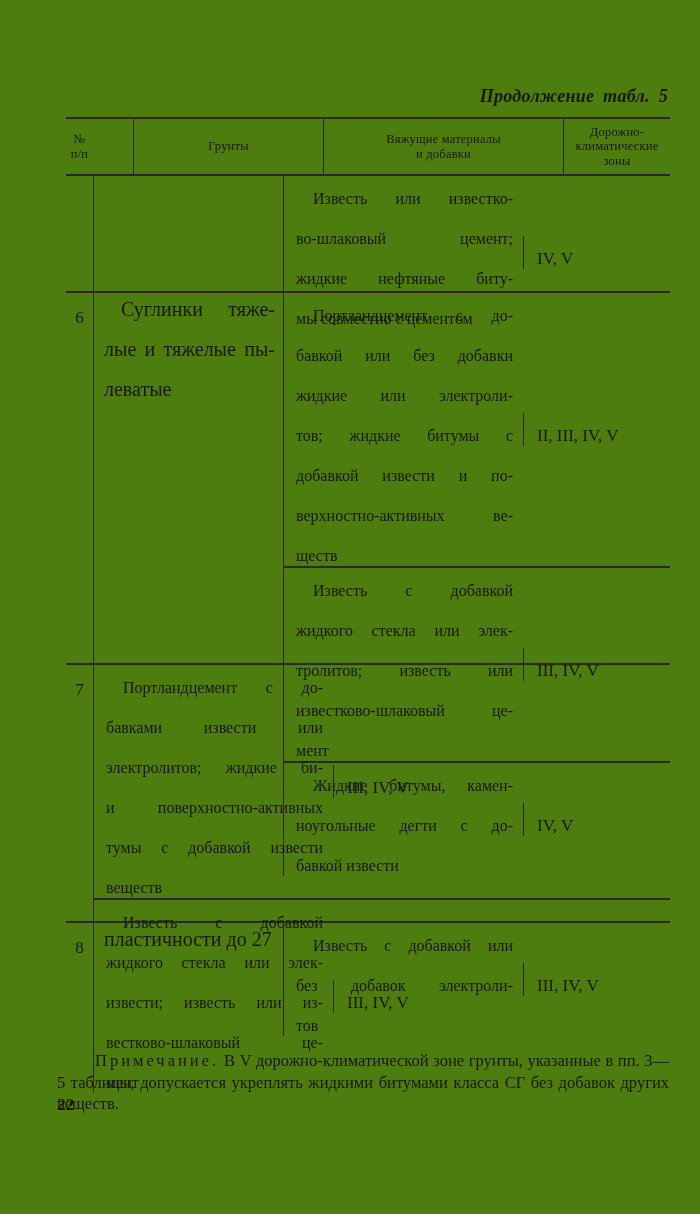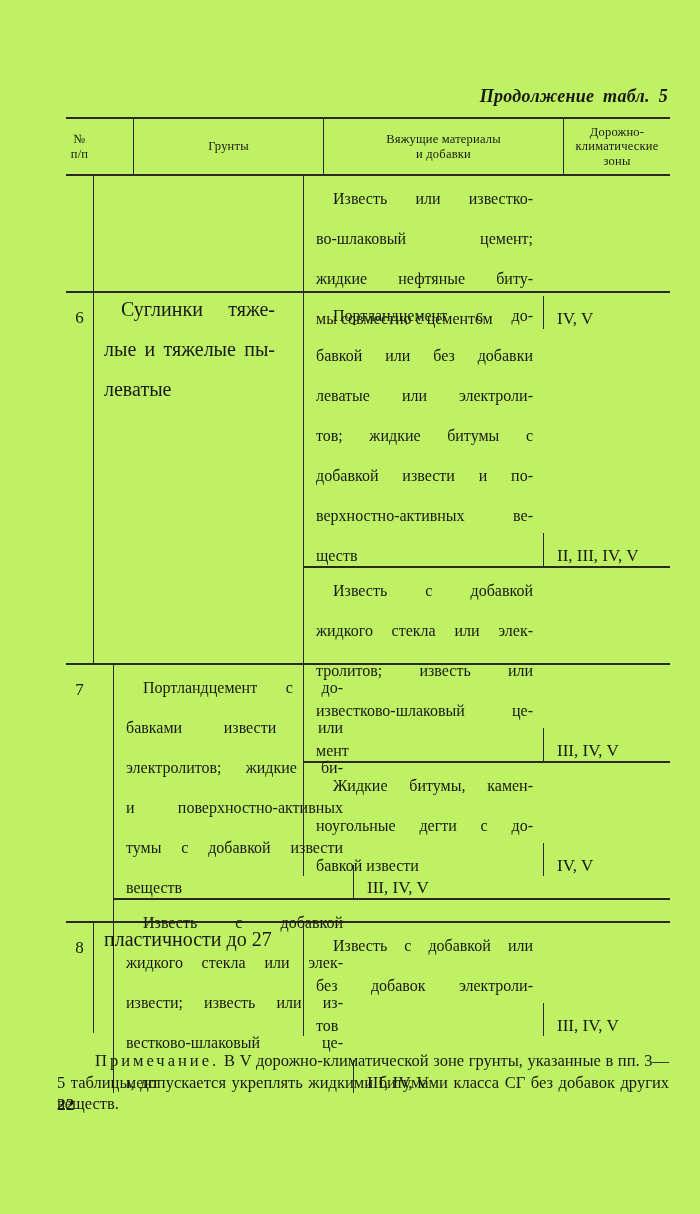--- a/index.html
+++ b/index.html
@@ -1,19 +1,19 @@
 <!DOCTYPE html>
 <html lang="ru"><head>
 <meta charset="utf-8">
 <style>
   * { margin:0; padding:0; box-sizing:border-box; }
   html,body { background:#e8e8e6; }
   .page {
     position:relative; width:700px; height:1214px; margin:0 auto;
-    background:#bef264; color:#1a1814; overflow:hidden;
+    background:#4d7c0f; color:#1a1814; overflow:hidden;
     font-family:"Liberation Serif","DejaVu Serif",serif;
   }
   .doc-title {
     position:absolute; top:86px; left:66px; width:602px;
     text-align:right; font-style:italic; font-weight:bold;
     font-size:18px; word-spacing:4px; letter-spacing:0.3px;
   }
   
   .tbl {
     position:absolute; top:117px; left:66px; width:604px;
@@ -31,21 +31,21 @@
     text-align:center; font-size:12.5px; line-height:14.5px; letter-spacing:0.2px;
   }
   .hc-num   { flex:0 0 27px; }
   .hc-soil  { flex:0 0 190px; border-left:1.5px solid #2c2823;margin-left:40px; }
   .hc-binder{ flex:0 0 240px; border-left:1.5px solid #2c2823; }
   .hc-zones { flex:1 1 auto;  border-left:1.5px solid #2c2823; }
   .c-num  { flex:0 0 27px; text-align:center; padding-top:15px; font-size:17px; }
   .c-soil { flex:0 0 190px; border-left:1.5px solid #2c2823; padding:6px 8px 0 10px;
             font-size:20px; line-height:20px; }
   .c-sub  { flex:1 1 auto; display:flex; flex-direction:column; min-width:0; }
-  .entry  { display:flex; align-items:flex-end; border-bottom:2.5px solid #2c2823;margin-left:20px; }
+  .entry  { display:flex; align-items:center; border-bottom:2.5px solid #2c2823; }
   .entry.grow { flex:1 1 auto; border-bottom:none; }
   .c-binder { flex:0 0 240px; border-left:1.5px solid #2c2823; padding:13px 10px 0 12px;
               font-size:16px; line-height:20px; }
   .c-zones  { flex:1 1 auto; border-left:1.5px solid #2c2823; padding:13px 4px 0 13px;
               font-size:17px; line-height:20px; white-space:nowrap; }
   
   .just .jline { text-align:justify; }
   .just .jline:not(.last)::after { content:""; display:inline-block; width:100%; height:0; }
   .just .jline.first { text-indent:17px; }
   .ctr .jline { text-align:center; }
@@ -106,21 +106,21 @@
       <div class="c-soil just">
           <div class="jline first">Суглинки тяже-</div>
           <div class="jline">лые и тяжелые пы-</div>
           <div class="jline last">леватые</div>
         </div>
       <div class="c-sub">
         <div class="entry" style="flex:0 0 166px;">
           <div class="c-binder just">
               <div class="jline first">Портландцемент с до-</div>
               <div class="jline">бавкой или без добавки</div>
-              <div class="jline">леватые или электроли-</div>
+              <div class="jline">жидкие или электроли-</div>
               <div class="jline">тов; жидкие битумы с</div>
               <div class="jline">добавкой извести и по-</div>
               <div class="jline">верхностно-активных ве-</div>
               <div class="jline last">ществ</div>
             </div>
           <div class="c-zones">II, III, IV, V</div>
         </div>
         <div class="entry" style="flex:0 0 116px;">
           <div class="c-binder just">
               <div class="jline first">Известь с добавкой</div>

